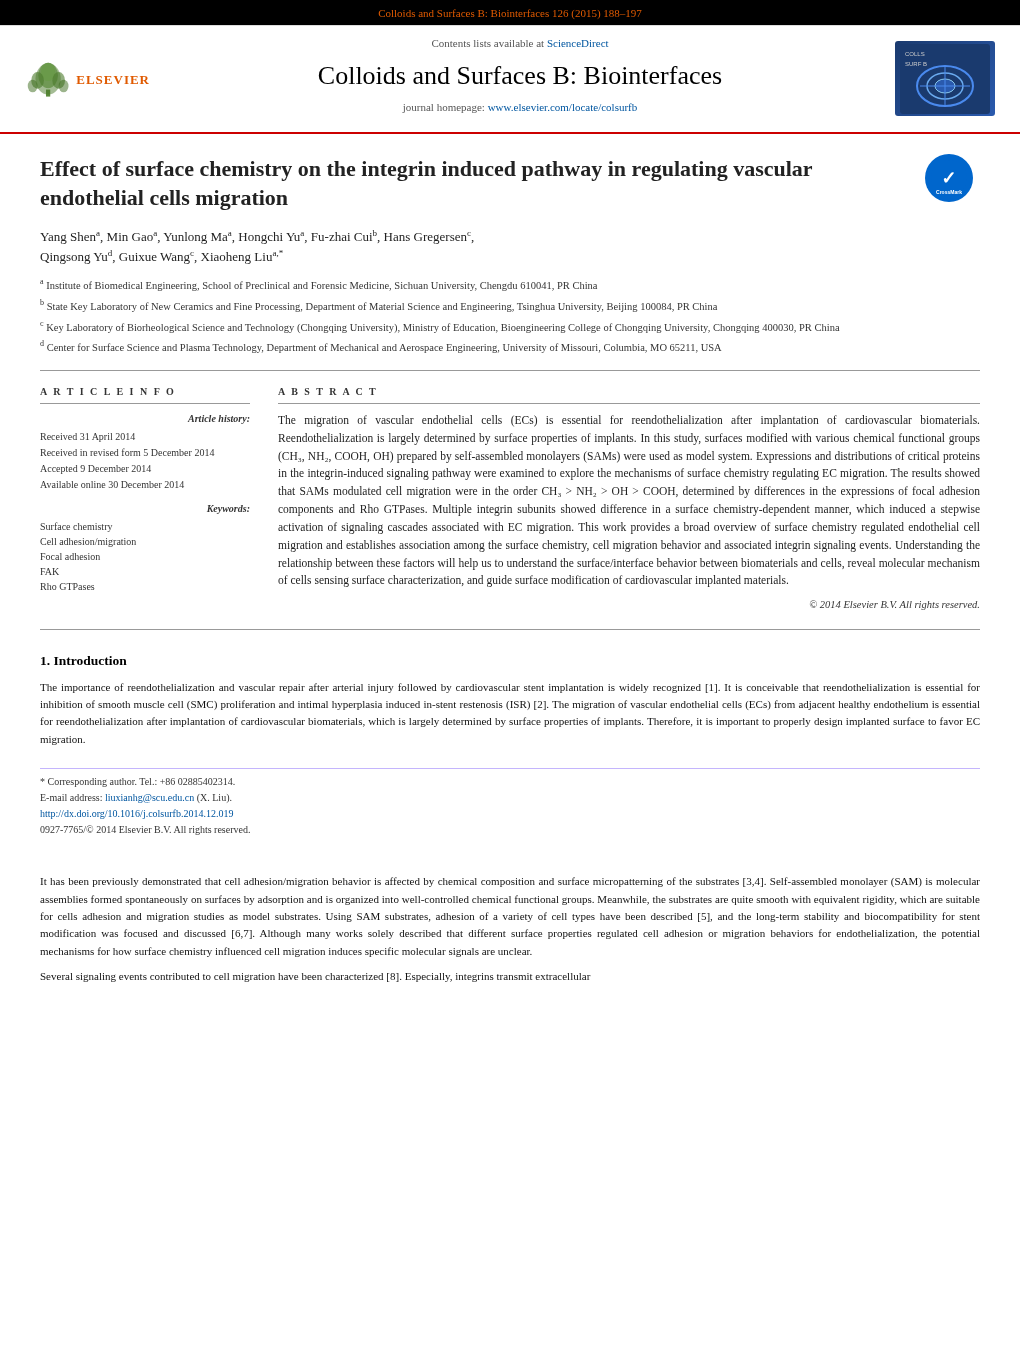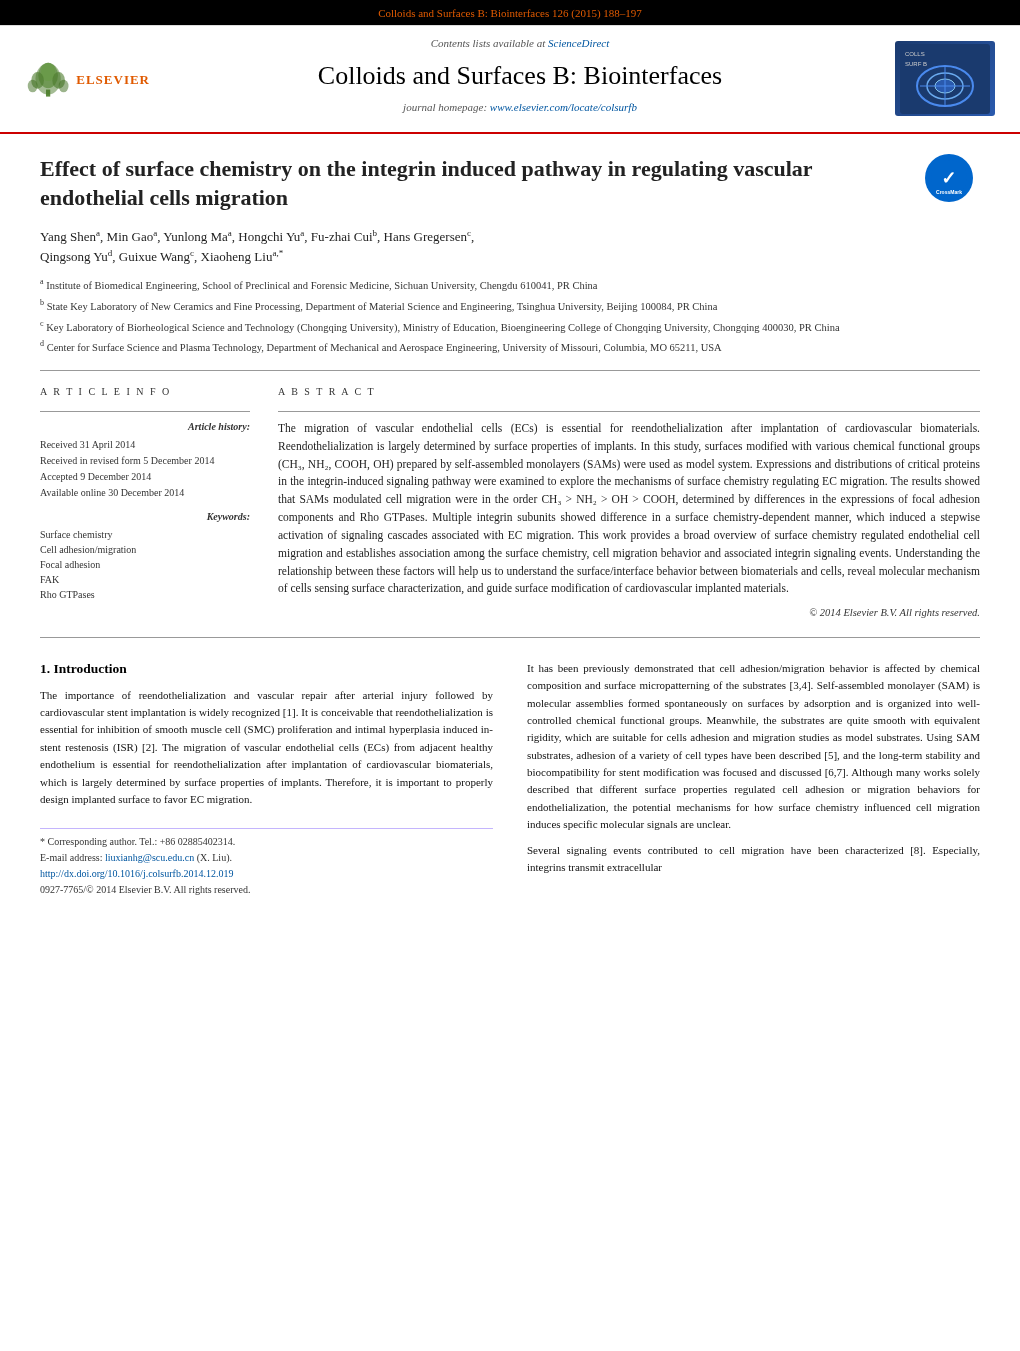--- a/index.html
+++ b/index.html
@@ -46,21 +46,20 @@
       margin-top: 2px;
     }
     .journal-center {
       flex: 1;
       text-align: center;
     }
     .journal-center .contents-line {
       font-size: 11px;
       color: #555;
       margin-bottom: 6px;
-      font-style: italic;
     }
     .journal-center .contents-line a {
       color: #0056a0;
       text-decoration: none;
     }
     .journal-center .journal-name {
       font-size: 26px;
       font-weight: normal;
       color: #000000;
       font-family: 'Times New Roman', serif;
@@ -156,27 +155,27 @@
     .article-info-col {
       width: 210px;
       flex-shrink: 0;
     }
     .abstract-col {
       flex: 1;
     }
 
     .section-heading-small {
       font-size: 10px;
-      font-weight: normal;
+      font-weight: bold;
       letter-spacing: 2px;
       text-transform: uppercase;
       color: #333;
       margin-bottom: 8px;
       border-bottom: 1px solid #999;
-      padding-bottom: 12px;
+      padding-bottom: 4px;
     }
 
     .article-info-col .subsection-title {
       font-size: 10px;
       font-style: italic;
       font-weight: bold;
       color: #333;
       margin-bottom: 4px;
       text-align: right;
     }
@@ -206,20 +205,21 @@
       text-align: right;
       margin-top: 8px;
       font-style: italic;
     }
 
     
     .body-content {
       display: flex;
       gap: 34px;
       padding-top: 8px;
+      flex-direction: column;
     }
     .body-left {
       flex: 1;
     }
     .body-right {
       flex: 1;
     }
 
     .intro-heading {
       font-size: 13.5px;

